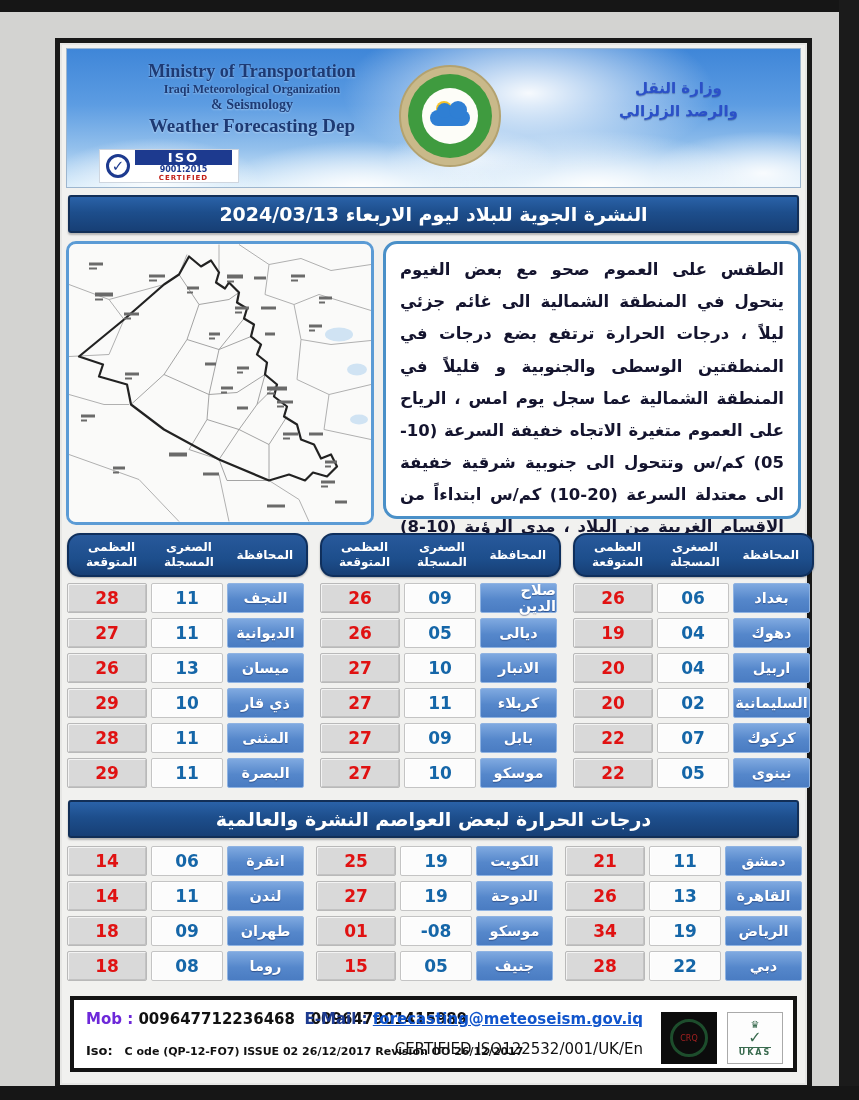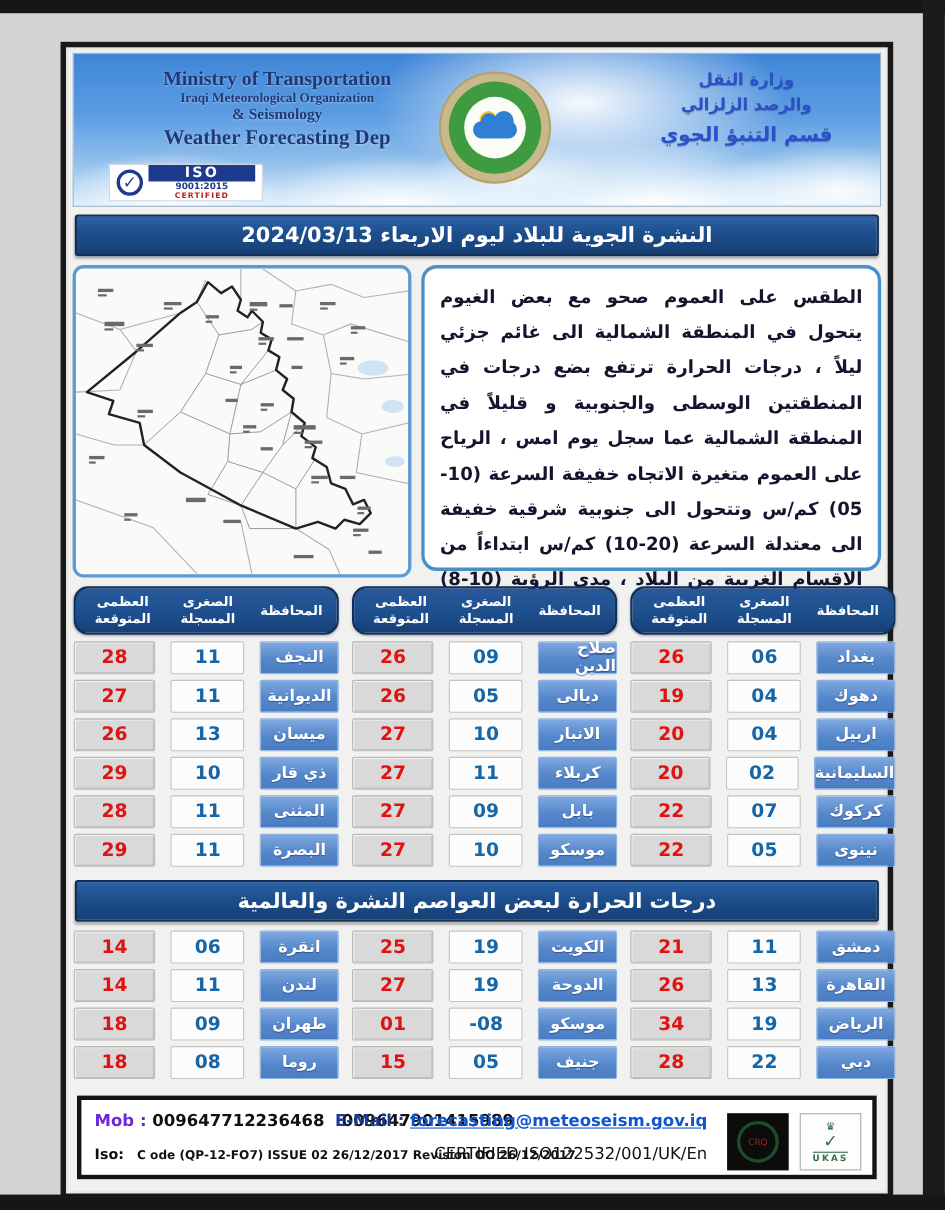--- a/index.html
+++ b/index.html
@@ -33,21 +33,21 @@
   .org-en {
     position:absolute; left:20px; top:12px; width:330px; text-align:center;
     font-family:"Liberation Serif", serif; color:#1d3a74; font-weight:bold;
     text-shadow:0 1px 2px rgba(255,255,255,.4);
   }
   .org-en .l1 { font-size:18px; }
   .org-en .l2 { font-size:12px; }
   .org-en .l3 { font-size:14px; }
   .org-en .l4 { font-size:19px; margin-top:2px; }
   .org-ar {
-    position:absolute; right:14px; top:12px; width:215px; text-align:center;
+    position:absolute; right:14px; top:28px; width:215px; text-align:center;
     direction:rtl; color:#2b50c8; font-weight:bold; font-size:15px; line-height:1.5;
     text-shadow:0 1px 1px rgba(10,30,90,.35);
   }
   .org-ar .big { font-size:18px; margin-top:3px; }
 
   .logo { position:absolute; left:332px; top:16px; width:102px; height:102px; }
   .logo .ring1 { width:102px; height:102px; border-radius:50%; background:#c9b98a; border:2px solid #b3a26f; display:flex; align-items:center; justify-content:center; }
   .logo .ring2 { width:84px; height:84px; border-radius:50%; background:#3f9b3f; display:flex; align-items:center; justify-content:center; }
   .logo .core { width:56px; height:56px; border-radius:50%; background:#fdfdf8; position:relative; overflow:hidden; }
   .logo .sun { position:absolute; left:14px; top:13px; width:16px; height:16px; border-radius:50%; background:#f6c32a; }
@@ -96,21 +96,21 @@
   .tgroup { width:241px; }
   .pill {
     height:44px; background:linear-gradient(180deg,#28599b,#1d4e8c 60%,#173f75);
     border:2px solid #0f2f5c; border-radius:13px;
     display:flex; flex-direction:row; align-items:center; gap:4px; padding:0 4px;
     margin-bottom:6px; box-shadow:0 1px 2px rgba(0,0,0,.3);
   }
   .pill .th { color:#fff; font-weight:bold; font-size:12px; line-height:1.25; text-align:center; white-space:pre-line; direction:rtl; }
   .th-max { width:80px; } .th-min { width:72px; } .th-city { width:77px; font-size:13px; }
 
-  .trow { display:flex; gap:14px; margin-bottom:5px; }
+  .trow { display:flex; gap:4px; margin-bottom:5px; }
   .cell {
     height:30px; display:flex; align-items:center; justify-content:center;
     font-weight:bold; border-radius:2px;
   }
   .c-max {
     width:80px; background:#d9d9d9; color:#e01212; font-size:17px; direction:ltr;
     border:1px solid #b9b9b9; box-shadow:inset 1px 1px 0 #f3f3f3, inset -1px -1px 0 #c2c2c2;
   }
   .c-min {
     width:72px; background:#fcfcfc; color:#1566a8; font-size:17px; direction:ltr;
@@ -174,21 +174,20 @@
         <div class="sun"></div>
         <div class="cloud"></div>
       </div>
           </div>
         </div>
     </div>
 
     <div class="org-ar">
       <div>وزارة النقل</div>
       <div>والرصد الزلزالي</div>
-      <div class="big">قسم التنبؤ الجوي</div>
     </div>
 
     <div class="iso-badge">
       <div class="circ">✓</div>
       <div class="stack">
         <div class="iso-word">ISO</div>
         <div class="iso-std">9001:2015</div>
         <div class="iso-cert">CERTIFIED</div>
       </div>
     </div>

